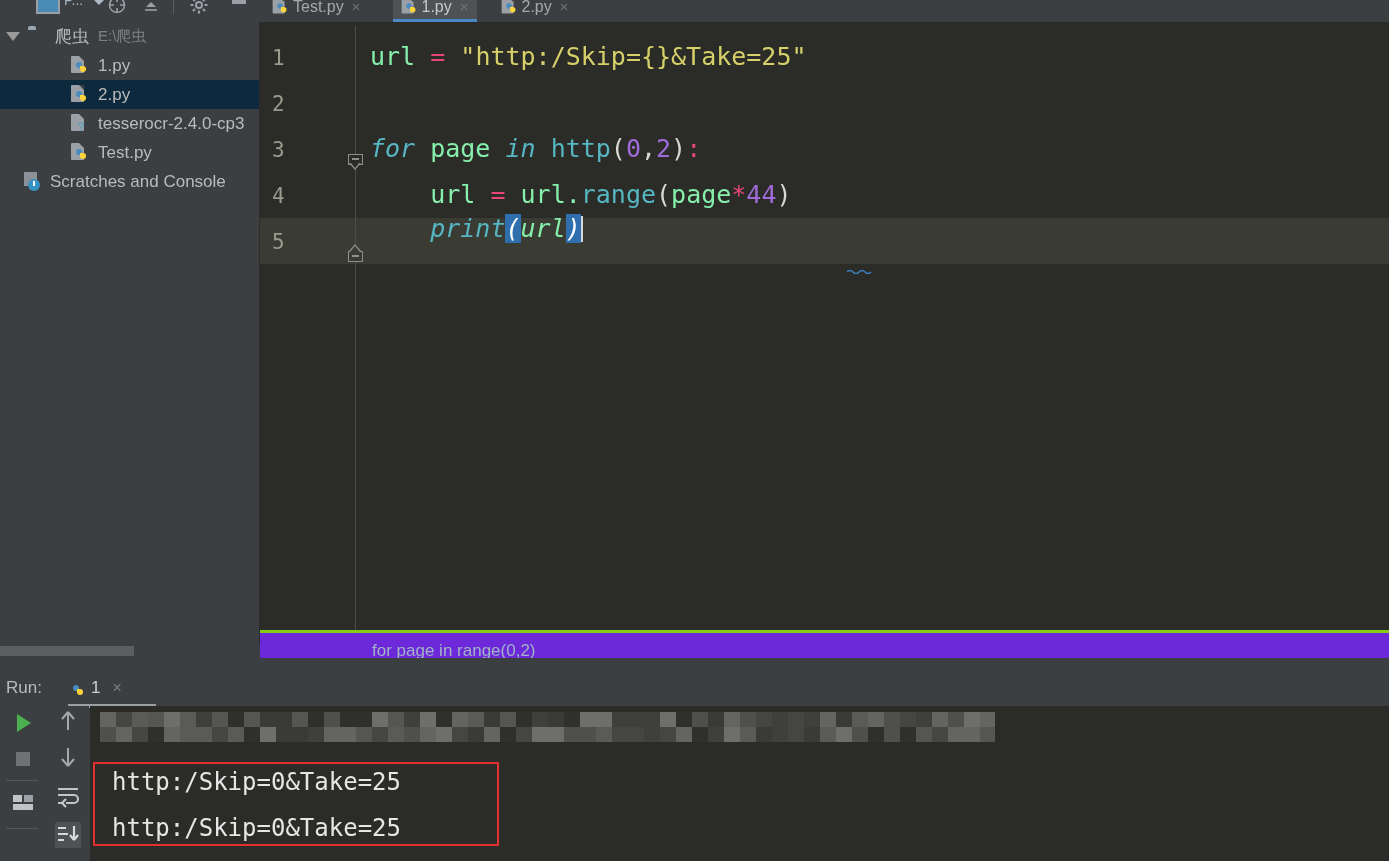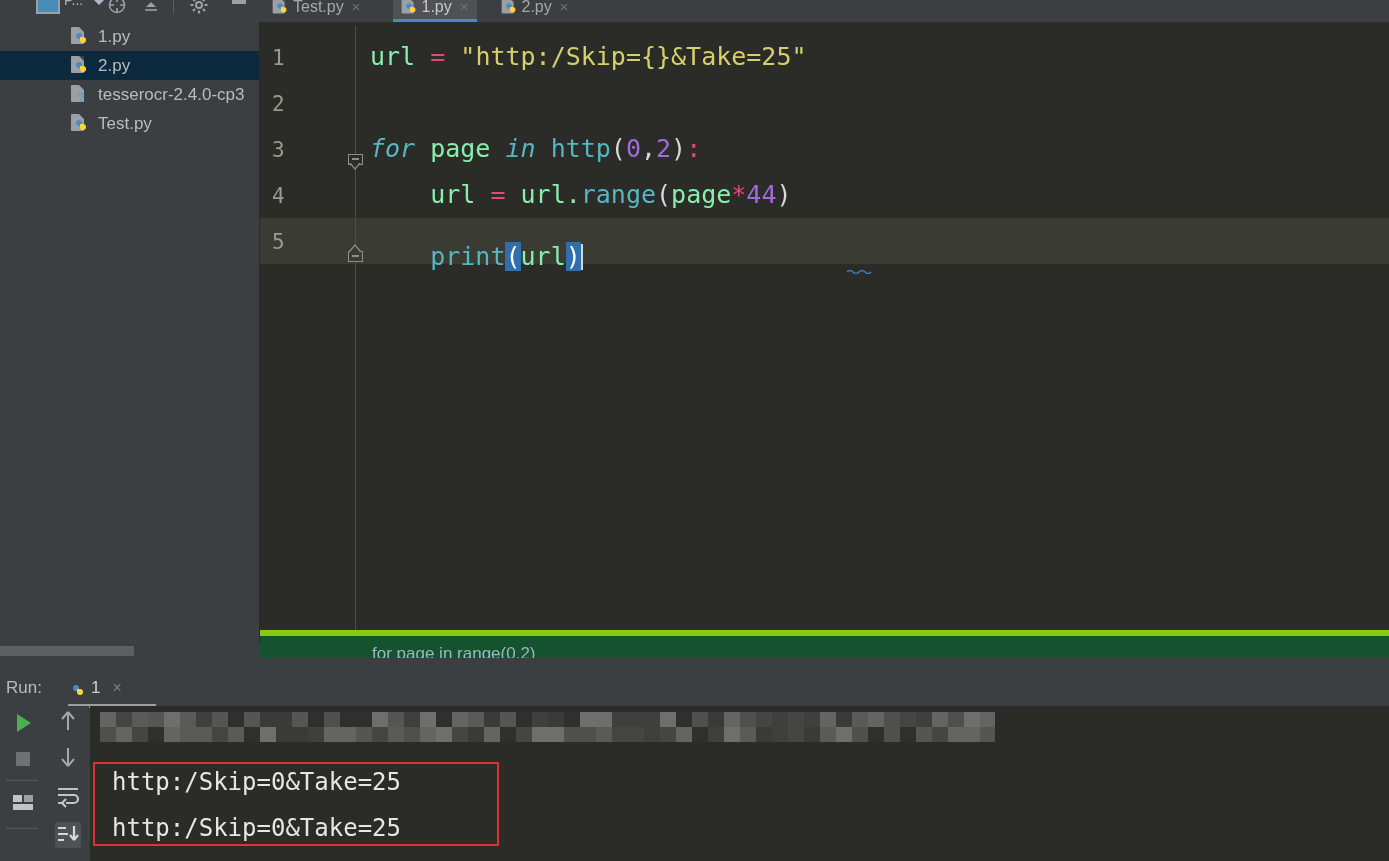--- a/index.html
+++ b/index.html
@@ -272,22 +272,22 @@
     background: #d8d8d8; vertical-align: -5px;
   }
   .squiggle {
     position: absolute; left: 587px; top: 243px;
     width: 26px; height: 5px;
   }
 
   
   #breadcrumb {
     position: absolute; left: 260px; top: 630px; width: 1129px; height: 36px;
-    background: #14532d;
-    border-top: 6px solid #84cc16;
+    background: #6d28d9;
+    border-top: 3px solid #84cc16;
     display: flex; align-items: center;
   }
   #breadcrumb .bc-text {
     margin-left: 112px;
     font-size: 17px; color: #a0b4c4;
   }
 
   
   #runpanel {
     position: absolute; left: 0; top: 658px; width: 1389px; height: 203px;
@@ -383,20 +383,28 @@
     </div>
     <div class="tb-btn" style="left:226px">
       <svg width="22" height="20" viewBox="0 0 22 20" aria-hidden="true">
         <rect x="4" y="4" width="14" height="5" fill="#9aa0a6"></rect>
       </svg>
     </div>
   </div>
 
   <div id="tree">
       <div class="row">
+        <span style="flex: 0 0 auto; width: 6px;"></span>
+        <span class="twisty open"></span>
+        <span style="flex: 0 0 auto; width: 8px;"></span>
+        <span class="ficon"><span class="folder gray"></span></span>
+        <span class="lbl">爬虫</span>
+        <span class="sub">E:\爬虫</span>
+      </div>
+      <div class="row">
         <span style="flex: 0 0 auto; width: 54px;"></span>
         <span class="twisty blank"></span>
         <span style="flex: 0 0 auto; width: 8px;"></span>
         <span class="ficon"><span class="pyfile"><span class="sheet"></span><span class="py1"></span><span class="py2"></span></span></span>
         <span class="lbl">1.py</span>
       </div>
       <div class="row selected">
         <span style="flex: 0 0 auto; width: 54px;"></span>
         <span class="twisty blank"></span>
         <span style="flex: 0 0 auto; width: 8px;"></span>
@@ -409,20 +417,27 @@
         <span style="flex: 0 0 auto; width: 8px;"></span>
         <span class="ficon"><span class="pyfile"><span class="sheet"></span><span class="qm">?</span></span></span>
         <span class="lbl">tesserocr-2.4.0-cp3</span>
       </div>
       <div class="row">
         <span style="flex: 0 0 auto; width: 54px;"></span>
         <span class="twisty blank"></span>
         <span style="flex: 0 0 auto; width: 8px;"></span>
         <span class="ficon"><span class="pyfile"><span class="sheet"></span><span class="py1"></span><span class="py2"></span></span></span>
         <span class="lbl">Test.py</span>
+      </div>
+      <div class="row">
+        <span style="flex: 0 0 auto; width: 6px;"></span>
+        <span class="twisty blank"></span>
+        <span style="flex: 0 0 auto; width: 8px;"></span>
+        <span class="ficon"><span class="scratch"><span class="sheet"></span><span class="clk"></span></span></span>
+        <span class="lbl">Scratches and Console</span>
       </div>
     </div>
   <div id="tree-edge"></div>
   <div id="tree-scroll">
     <div class="thumb"></div>
   </div>
 
   <div id="tabbar">
       <div class="tab" style="left: 4px;">
         <span class="pyfile">
@@ -473,21 +488,21 @@
     <div class="fold-end" style="top:220px">
       <div class="body"></div>
         <div class="dash"></div>
         <div class="tip"></div>
     </div>
     <div id="code-lines">
         <div class="code" style="top: 16px;"><span class="c-plain">url </span><span class="c-op">=</span><span class="c-plain"> </span><span class="c-str">"http:/Skip={}&amp;Take=25"</span></div>
         <div class="code" style="top: 62px;"></div>
         <div class="code" style="top: 108px;"><span class="c-kw">for</span><span class="c-plain"> page </span><span class="c-kw">in</span><span class="c-plain"> </span><span class="c-fn">http</span><span class="c-punct">(</span><span class="c-num">0</span><span class="c-punct">,</span><span class="c-num">2</span><span class="c-punct">)</span><span class="c-op">:</span></div>
         <div class="code" style="top: 154px;"><span class="c-plain">    url </span><span class="c-op">=</span><span class="c-plain"> url.</span><span class="c-fn">range</span><span class="c-punct">(</span><span class="c-plain">page</span><span class="c-op">*</span><span class="c-num">44</span><span class="c-punct">)</span></div>
-        <div class="code" style="top: 216px;"><span class="c-plain">    </span><span class="c-fn">print</span><span class="c-paren-hl">(</span><span class="c-plain">url</span><span class="c-paren-hl">)</span><span class="caret"></span></div>
+        <div class="code" style="top: 188px; font-style: italic;"><span class="c-plain">    </span><span class="c-fn">print</span><span class="c-paren-hl">(</span><span class="c-plain">url</span><span class="c-paren-hl">)</span><span class="caret"></span></div>
       </div>
     <svg class="squiggle" aria-hidden="true">
       <path d="M0 3 Q3 0 6 3 T12 3 T18 3 T24 3" fill="none" stroke="#3f7fbf" stroke-width="1.6"></path>
     </svg>
   </div>
 
   <div id="breadcrumb">
     <span class="bc-text">for page in range(0,2)</span>
   </div>
 

